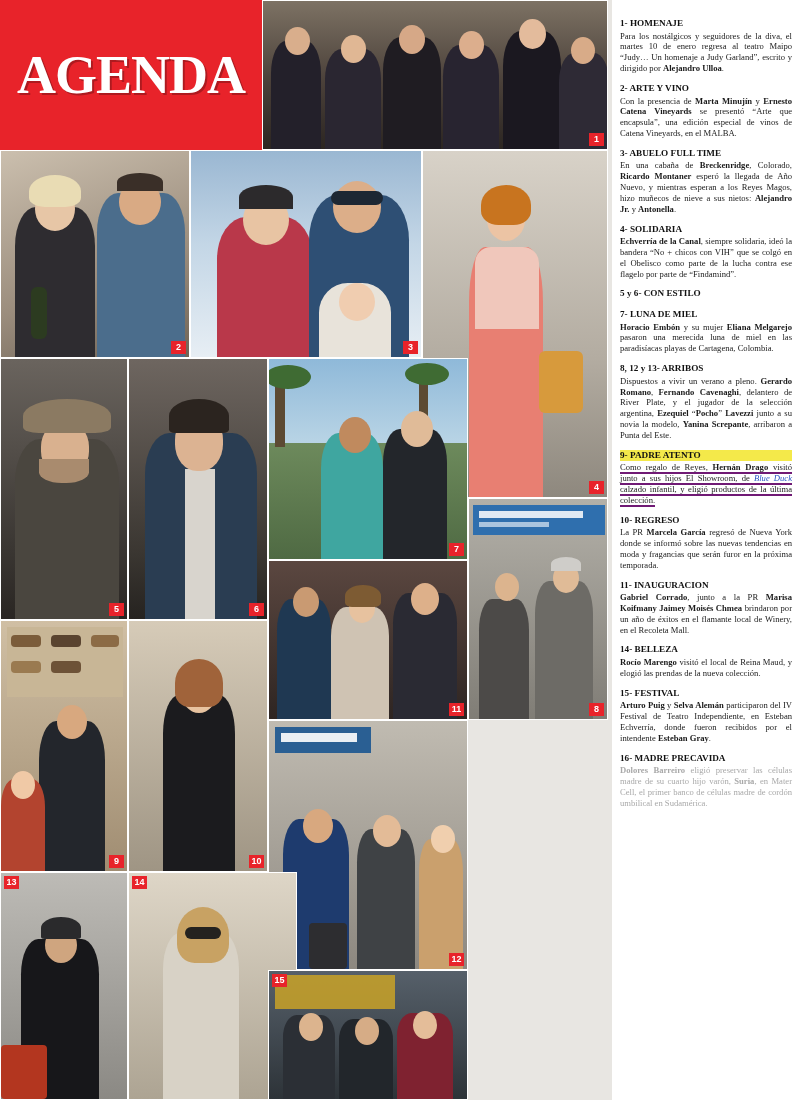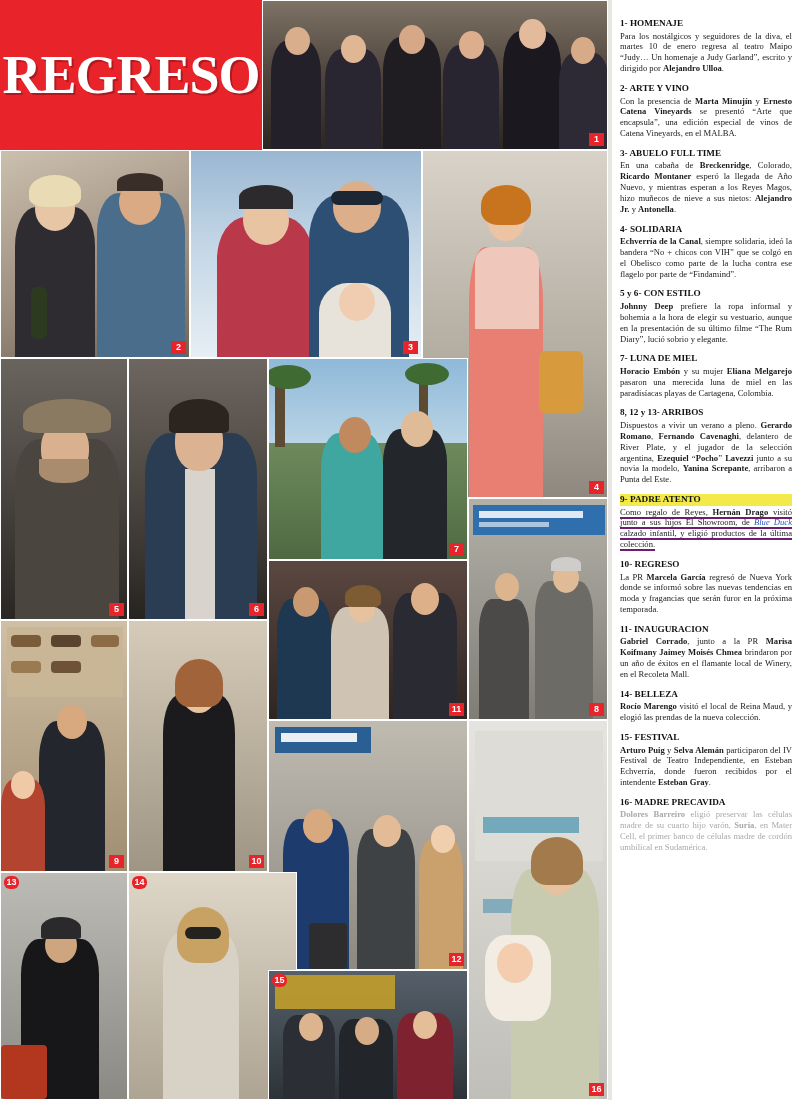--- a/index.html
+++ b/index.html
@@ -66,21 +66,21 @@
     width: 15px;
     height: 13px;
     background: #e8232a;
     color: #fff;
     font-size: 9px;
     font-weight: bold;
     line-height: 13px;
     text-align: center;
     font-family: "Liberation Sans", sans-serif;
   }
-  .num.tl { left: 3px; right: auto; top: 3px; bottom: auto; border-radius: 6px; }
+  .num.tl { left: 3px; right: auto; top: 3px; bottom: auto; }
 
   
   .textcol {
     position: absolute;
     left: 612px;
     top: 0;
     width: 188px;
     height: 1100px;
     background: #ffffff;
     padding: 18px 8px 8px 8px;
@@ -257,32 +257,20 @@
       <div style="position:absolute;left:14px;bottom:0;width:66px;height:150px;background:#1e3b6e;border-radius:24% 24% 0 0;"></div>
       <div style="position:absolute;left:34px;top:88px;width:30px;height:34px;background:#d8a87f;border-radius:50%;"></div>
       <div style="position:absolute;left:88px;bottom:0;width:58px;height:140px;background:#3f4245;border-radius:24% 24% 0 0;"></div>
       <div style="position:absolute;left:104px;top:94px;width:28px;height:32px;background:#e3bb97;border-radius:50%;"></div>
       <div style="position:absolute;left:150px;bottom:0;width:44px;height:130px;background:#caa06d;border-radius:26% 26% 0 0;"></div>
       <div style="position:absolute;left:162px;top:104px;width:24px;height:28px;background:#f0cfae;border-radius:50%;"></div>
       <div style="position:absolute;left:40px;bottom:0;width:38px;height:46px;background:#2d2d30;border-radius:4px;"></div>
       <div class="num">12</div>
     </div>
 
-    <div class="ph" style="left:468px; top:720px; width:140px; height:380px; background:#cfcdc8;">
-      <div style="position:absolute;inset:0;background:linear-gradient(180deg,#e6e4df 0%,#c0beb8 100%);"></div>
-      <div style="position:absolute;left:6px;top:10px;width:128px;height:130px;background:#dedcd6;"></div>
-      <div style="position:absolute;left:14px;top:96px;width:96px;height:16px;background:#1e7fa8;opacity:.55;"></div>
-      <div style="position:absolute;left:14px;top:178px;width:60px;height:14px;background:#1e7fa8;opacity:.45;"></div>
-      <div style="position:absolute;left:42px;bottom:0;width:88px;height:230px;background:#c9cbb0;border-radius:22% 22% 0 0;"></div>
-      <div style="position:absolute;left:68px;top:128px;width:40px;height:46px;background:#e7c2a0;border-radius:50%;"></div>
-      <div style="position:absolute;left:62px;top:116px;width:52px;height:48px;background:#a37a4c;border-radius:50% 50% 30% 30%;"></div>
-      <div style="position:absolute;left:16px;bottom:78px;width:66px;height:86px;background:#f2ece2;border-radius:30%;"></div>
-      <div style="position:absolute;left:28px;bottom:116px;width:36px;height:40px;background:#f3cdae;border-radius:50%;"></div>
-      <div class="num">16</div>
-    </div>
 
     <div class="ph" style="left:0; top:872px; width:128px; height:228px; background:#a8a6a2;">
       <div style="position:absolute;inset:0;background:linear-gradient(180deg,#bdbbb6 0%,#8b8984 100%);"></div>
       <div style="position:absolute;left:20px;bottom:0;width:78px;height:160px;background:#17171a;border-radius:22% 22% 0 0;"></div>
       <div style="position:absolute;left:44px;top:54px;width:32px;height:36px;background:#cfa57f;border-radius:50%;"></div>
       <div style="position:absolute;left:40px;top:44px;width:40px;height:22px;background:#2a2a2c;border-radius:50% 50% 10% 10%;"></div>
       <div style="position:absolute;left:0px;bottom:0;width:46px;height:54px;background:#b3361f;border-radius:4px;"></div>
       <div class="num tl">13</div>
     </div>
 
@@ -303,29 +291,29 @@
       <div style="position:absolute;left:70px;bottom:0;width:54px;height:80px;background:#22262b;border-radius:26% 26% 0 0;"></div>
       <div style="position:absolute;left:86px;top:46px;width:24px;height:28px;background:#d6ac86;border-radius:50%;"></div>
       <div style="position:absolute;left:128px;bottom:0;width:56px;height:86px;background:#7f2230;border-radius:26% 26% 0 0;"></div>
       <div style="position:absolute;left:144px;top:40px;width:24px;height:28px;background:#e4bd99;border-radius:50%;"></div>
       <div class="num tl">15</div>
     </div>
 
   </div>
 
   <div class="masthead">
-    <div class="masthead-title">REGRESO</div>
+    <div class="masthead-title">AGENDA</div>
   </div>
 
   <div class="textcol" id="entries">
       <div class="entry"><span class="hd">1- HOMENAJE</span><span class="body"><span>Para los nostálgicos y seguidores de la diva, el martes 10 de enero regresa al teatro Maipo “Judy… Un homenaje a Judy Garland”, escrito y dirigido por </span><b>Alejandro Ulloa</b><span>.</span></span></div>
       <div class="entry"><span class="hd">2- ARTE Y VINO</span><span class="body"><span>Con la presencia de </span><b>Marta Minujín</b><span> y </span><b>Ernesto Catena Vineyards</b><span> se presentó “Arte que encapsula”, una edición especial de vinos de Catena Vineyards, en el MALBA.</span></span></div>
       <div class="entry"><span class="hd">3- ABUELO FULL TIME</span><span class="body"><span>En una cabaña de </span><b>Breckenridge</b><span>, Colorado, </span><b>Ricardo Montaner</b><span> esperó la llegada de Año Nuevo, y mientras esperan a los Reyes Magos, hizo muñecos de nieve a sus nietos: </span><b>Alejandro Jr.</b><span> y </span><b>Antonella</b><span>.</span></span></div>
       <div class="entry"><span class="hd">4- SOLIDARIA</span><span class="body"><b>Echverría de la Canal</b><span>, siempre solidaria, ideó la bandera “No + chicos con VIH” que se colgó en el Obelisco como parte de la lucha contra ese flagelo por parte de “Findamind”.</span></span></div>
-      <div class="entry"><span class="hd">5 y 6- CON ESTILO</span><span class="body"><b>Johnny Deep</b><span> prefiere la ropa informal y bohemia a la hora de elegir su vestuario, aunque en la presentación de su último filme “The Rum Diary”, lució sobrio y elegante.</span></span></div>
+      <div class="entry"><span class="hd">5 y 6- CON ESTILO</span></div>
       <div class="entry"><span class="hd">7- LUNA DE MIEL</span><span class="body"><b>Horacio Embón</b><span> y su mujer </span><b>Eliana Melgarejo</b><span> pasaron una merecida luna de miel en las paradisíacas playas de Cartagena, Colombia.</span></span></div>
       <div class="entry"><span class="hd">8, 12 y 13- ARRIBOS</span><span class="body"><span>Dispuestos a vivir un verano a pleno. </span><b>Gerardo Romano</b><span>, </span><b>Fernando Cavenaghi</b><span>, delantero de River Plate, y el jugador de la selección argentina, </span><b>Ezequiel</b><span> “</span><b>Pocho</b><span>” </span><b>Lavezzi</b><span> junto a su novia la modelo, </span><b>Yanina Screpante</b><span>, arribaron a Punta del Este.</span></span></div>
       <div class="entry highlight"><span class="hd">9- PADRE ATENTO</span><span class="body underline-pink"><span>Como regalo de Reyes, </span><b>Hernán Drago</b><span> visitó junto a sus hijos El Showroom, de </span><span class="blue-italic">Blue Duck</span><span> calzado infantil, y eligió productos de la última colección.</span></span></div>
       <div class="entry"><span class="hd">10- REGRESO</span><span class="body"><span>La PR </span><b>Marcela García</b><span> regresó de Nueva York donde se informó sobre las nuevas tendencias en moda y fragancias que serán furor en la próxima temporada.</span></span></div>
       <div class="entry"><span class="hd">11- INAUGURACION</span><span class="body"><b>Gabriel Corrado</b><span>, junto a la PR </span><b>Marisa Koifmany</b><span> </span><b>Jaimey</b><span> </span><b>Moisés Chmea</b><span> brindaron por un año de éxitos en el flamante local de Winery, en el Recoleta Mall.</span></span></div>
       <div class="entry"><span class="hd">14- BELLEZA</span><span class="body"><b>Rocío Marengo</b><span> visitó el local de Reina Maud, y elogió las prendas de la nueva colección.</span></span></div>
       <div class="entry"><span class="hd">15- FESTIVAL</span><span class="body"><b>Arturo Puig</b><span> y </span><b>Selva Alemán</b><span> participaron del IV Festival de Teatro Independiente, en Esteban Echverría, donde fueron recibidos por el intendente </span><b>Esteban Gray</b><span>.</span></span></div>
       <div class="entry faded"><span class="hd">16- MADRE PRECAVIDA</span><span class="body"><b>Dolores Barreiro</b><span> eligió preservar las células madre de su cuarto hijo varón, </span><b>Suria</b><span>, en Mater Cell, el primer banco de células madre de cordón umbilical en Sudamérica.</span></span></div>
     </div>
 

